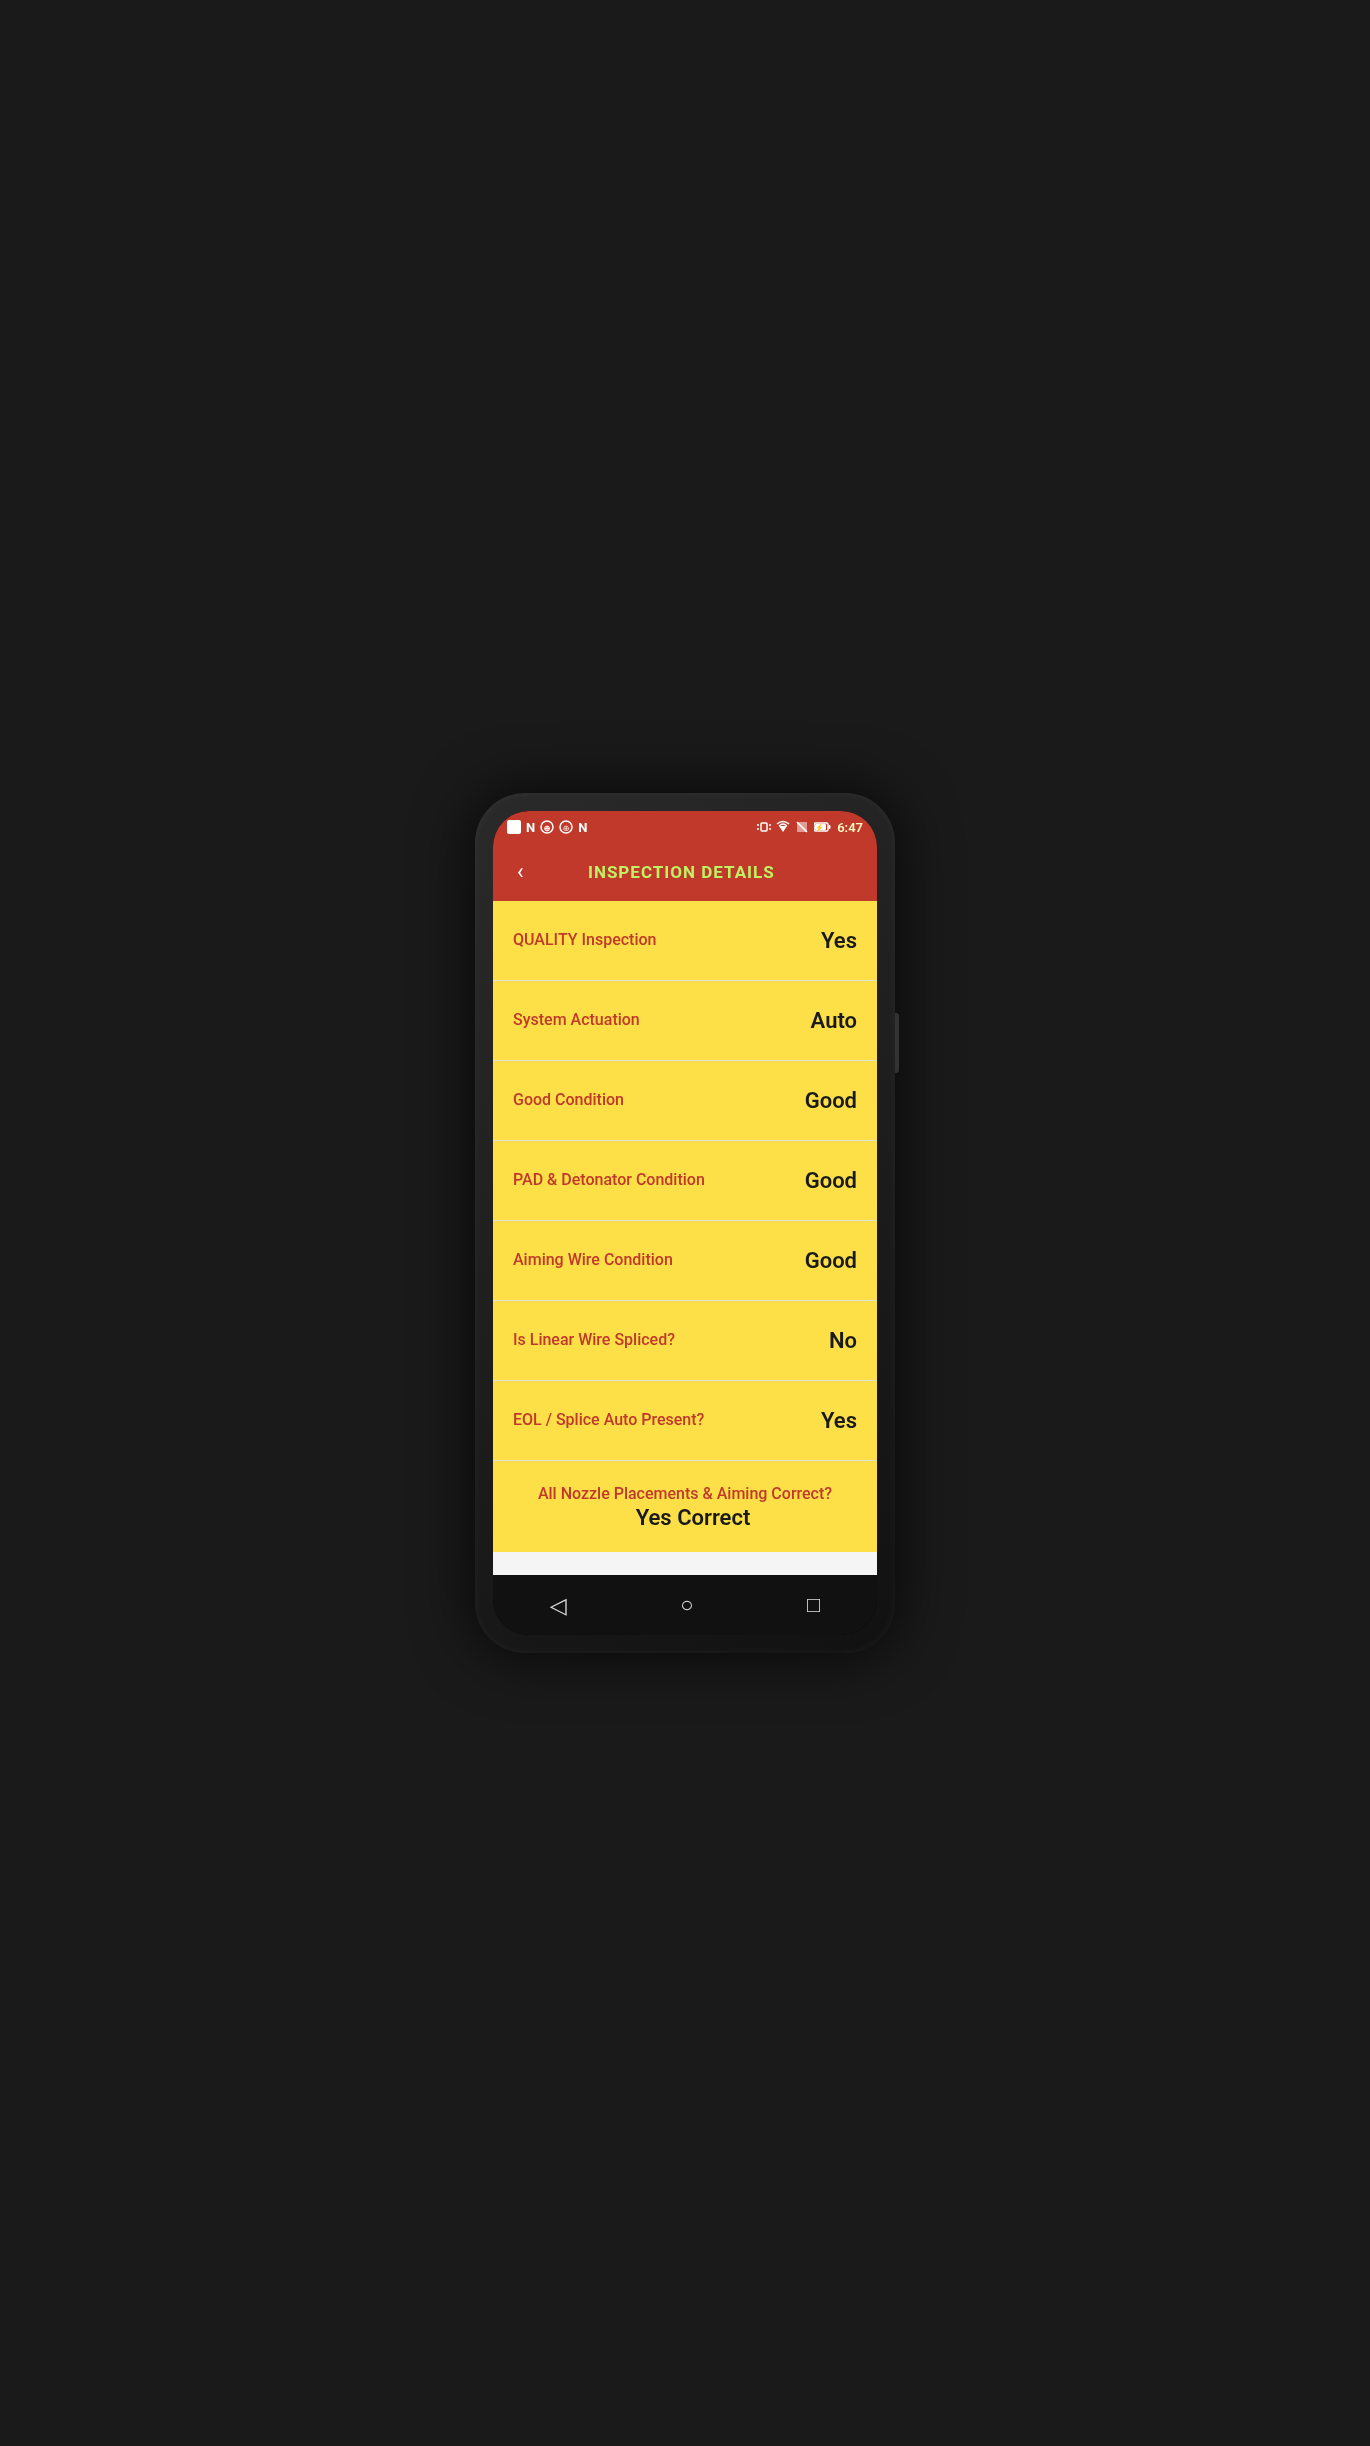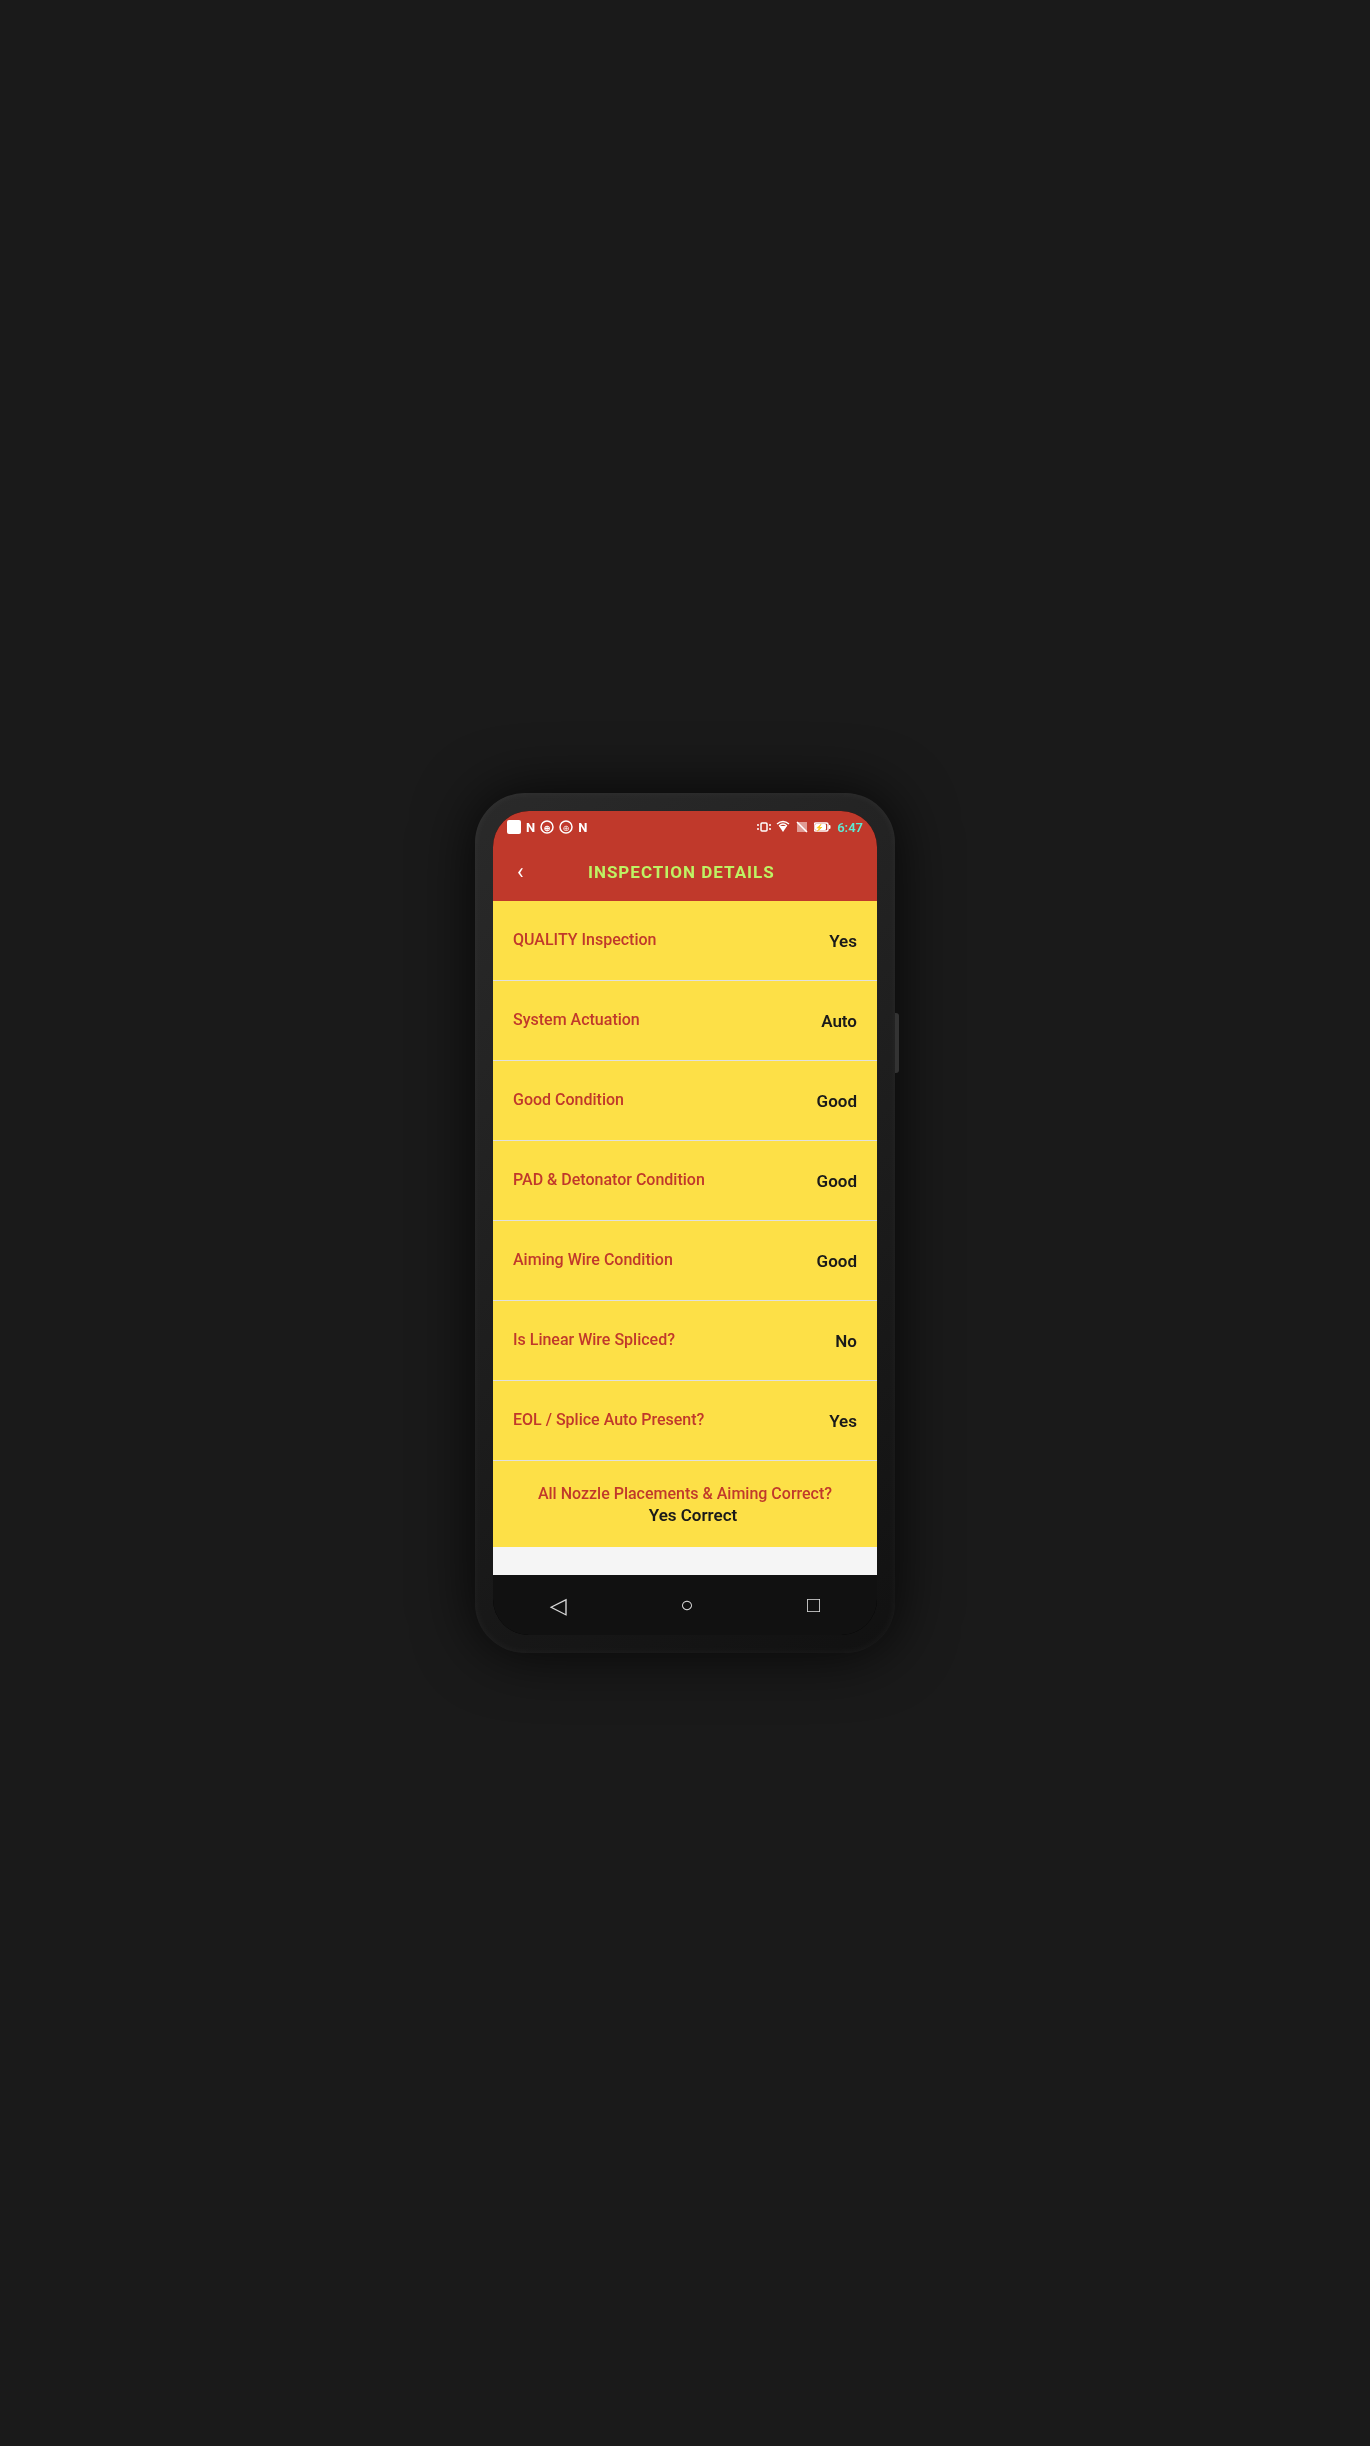--- a/index.html
+++ b/index.html
@@ -62,21 +62,21 @@
       font-size: 13px;
     }
 
     .status-right {
       display: flex;
       align-items: center;
       gap: 5px;
     }
 
     .time-text {
-      color: #5eead4;
+      color: #fef9c3;
       font-size: 13px;
       font-weight: 600;
     }
 
     
     .top-bar {
       background: #c0392b;
       display: flex;
       align-items: center;
       padding: 14px 16px;
@@ -126,21 +126,21 @@
     .row-label {
       color: #c0392b;
       font-size: 16px;
       font-weight: 500;
       flex: 1;
       line-height: 1.4;
     }
 
     .row-value {
       color: #1a1a1a;
-      font-size: 17px;
+      font-size: 22px;
       font-weight: 600;
       margin-left: 16px;
       white-space: nowrap;
     }
 
     
     .bottom-nav {
       background: #111;
       display: flex;
       justify-content: space-around;

